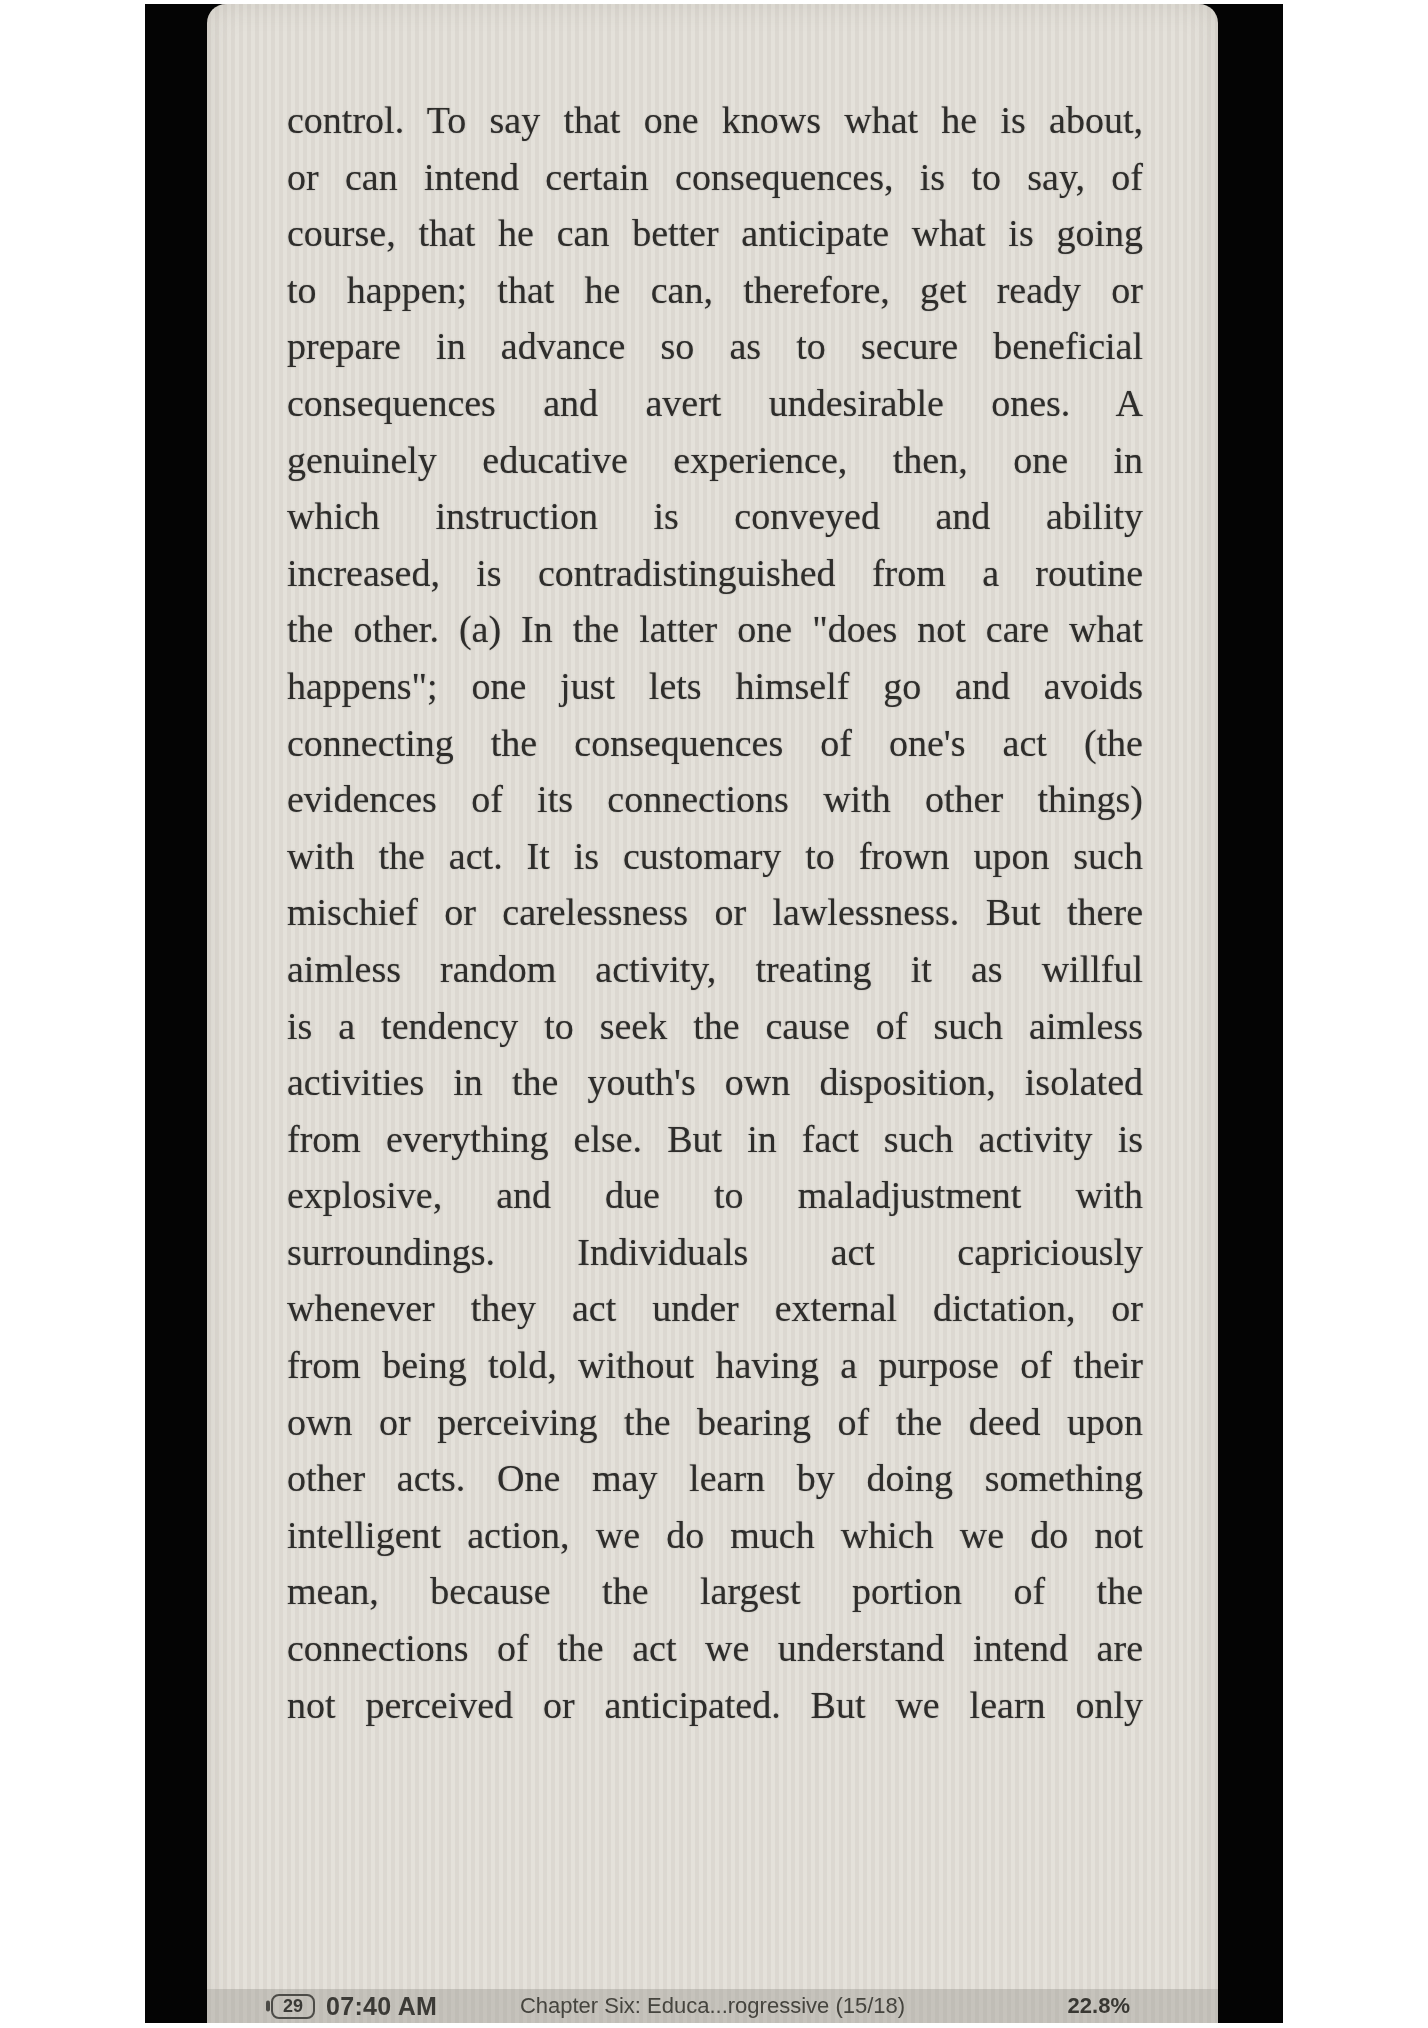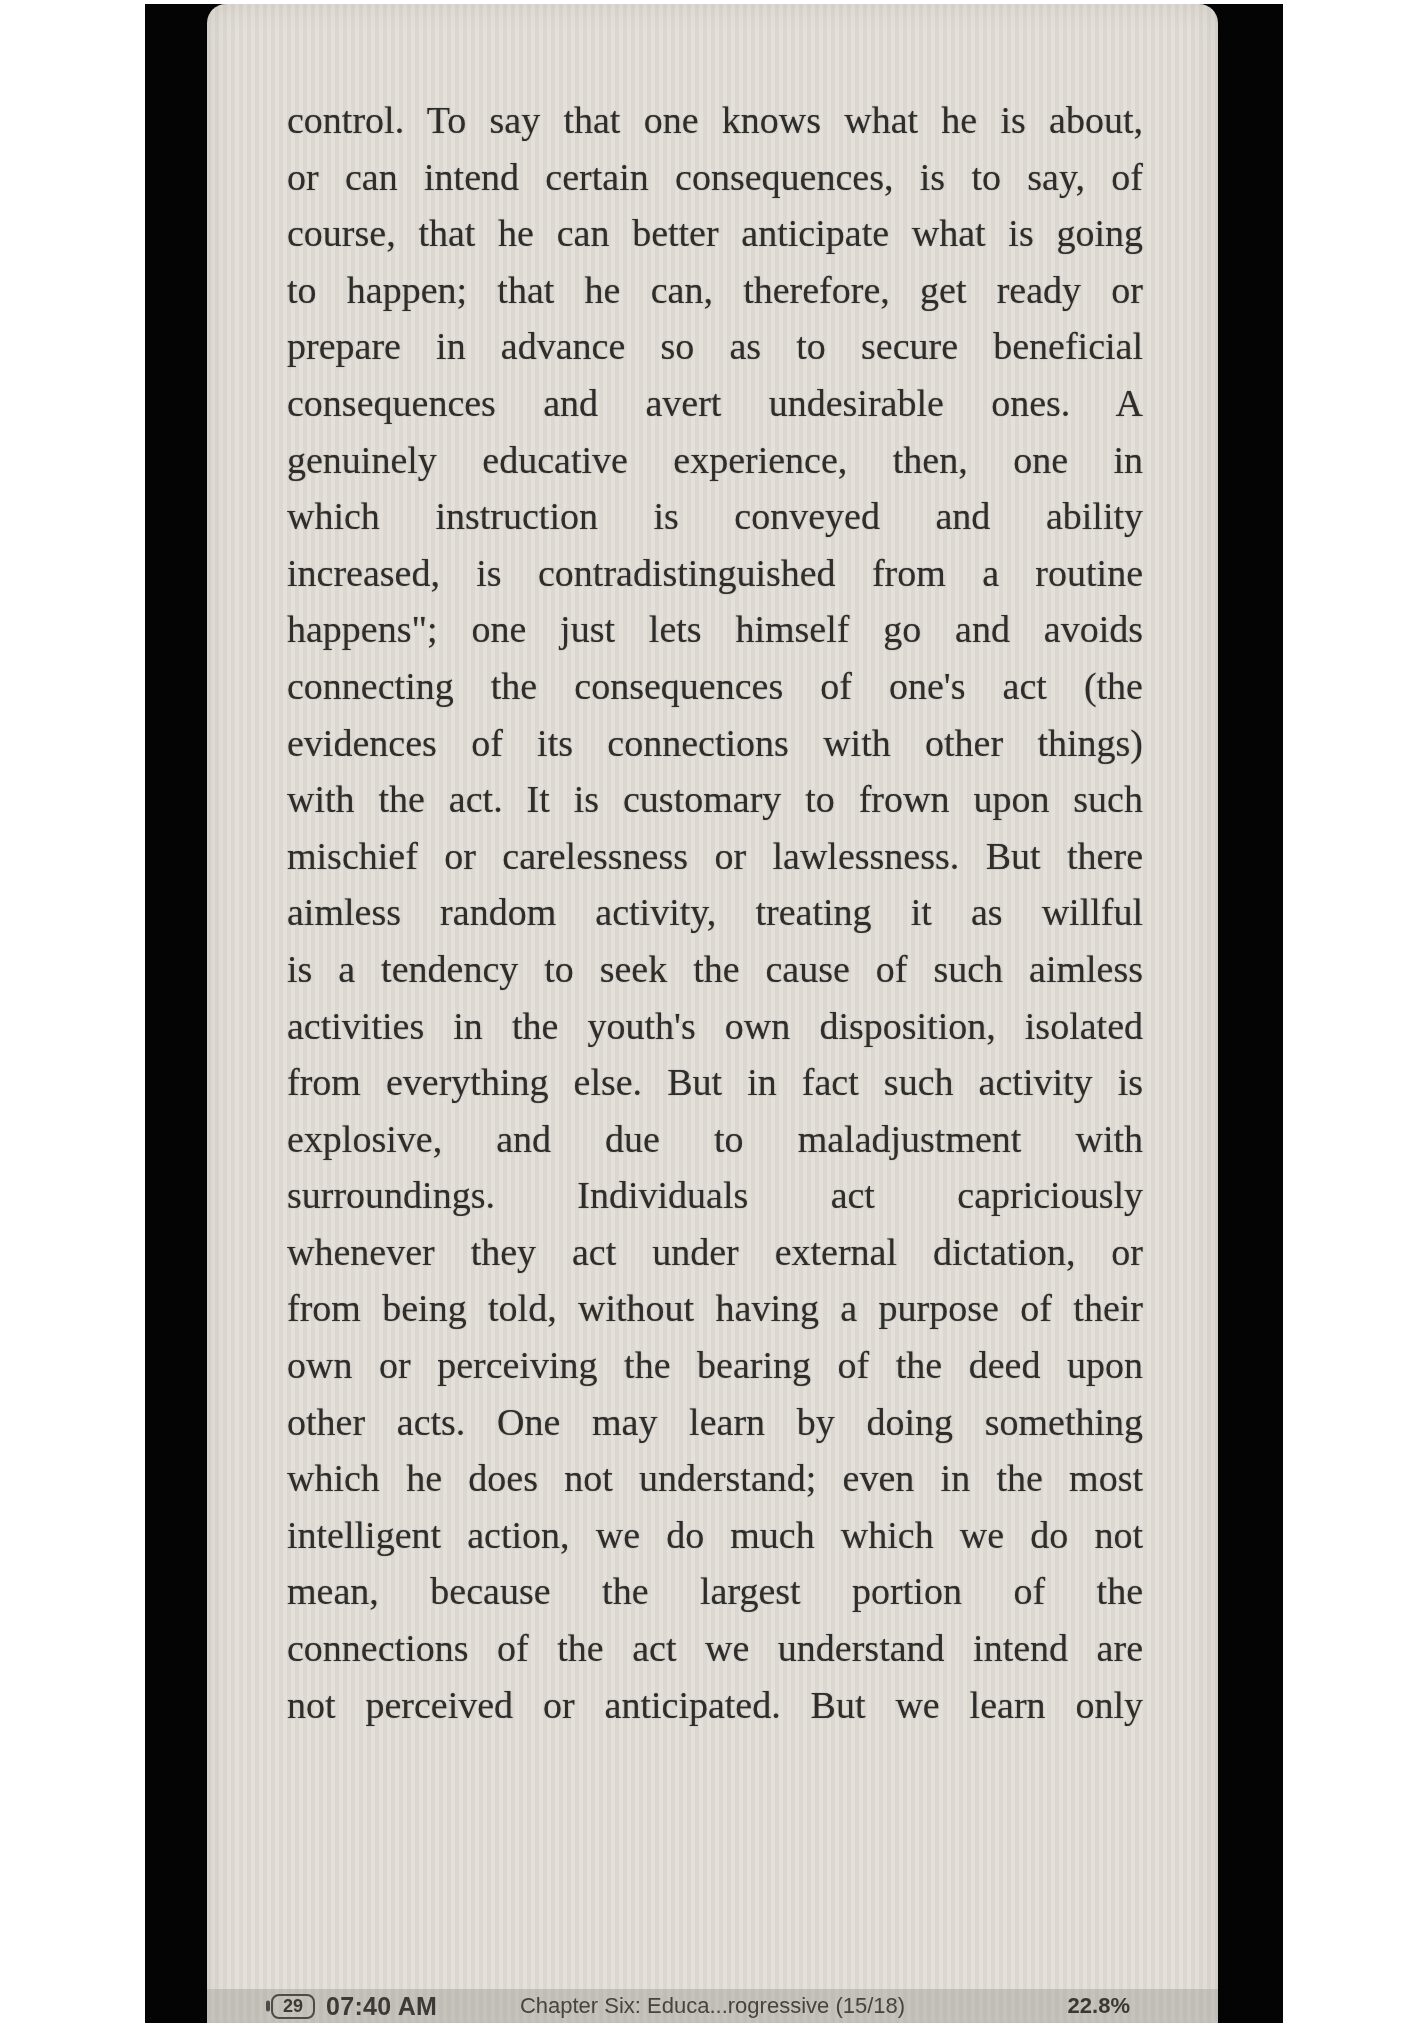--- a/index.html
+++ b/index.html
@@ -120,36 +120,36 @@
     <div class="text-area">
         <div class="line">control. To say that one knows what he is about,</div>
         <div class="line">or can intend certain consequences, is to say, of</div>
         <div class="line">course, that he can better anticipate what is going</div>
         <div class="line">to happen; that he can, therefore, get ready or</div>
         <div class="line">prepare in advance so as to secure beneficial</div>
         <div class="line">consequences and avert undesirable ones. A</div>
         <div class="line">genuinely educative experience, then, one in</div>
         <div class="line">which instruction is conveyed and ability</div>
         <div class="line">increased, is contradistinguished from a routine</div>
+        <div class="line">the other. (a) In the latter one "does not care what</div>
         <div class="line">happens"; one just lets himself go and avoids</div>
         <div class="line">connecting the consequences of one's act (the</div>
         <div class="line">evidences of its connections with other things)</div>
         <div class="line">with the act. It is customary to frown upon such</div>
         <div class="line">mischief or carelessness or lawlessness. But there</div>
         <div class="line">aimless random activity, treating it as willful</div>
         <div class="line">is a tendency to seek the cause of such aimless</div>
         <div class="line">activities in the youth's own disposition, isolated</div>
         <div class="line">from everything else. But in fact such activity is</div>
         <div class="line">explosive, and due to maladjustment with</div>
         <div class="line">surroundings. Individuals act capriciously</div>
         <div class="line">whenever they act under external dictation, or</div>
         <div class="line">from being told, without having a purpose of their</div>
         <div class="line">own or perceiving the bearing of the deed upon</div>
         <div class="line">other acts. One may learn by doing something</div>
-        <div class="line">which he does not understand; even in the most</div>
         <div class="line">intelligent action, we do much which we do not</div>
         <div class="line">mean, because the largest portion of the</div>
         <div class="line">connections of the act we understand intend are</div>
         <div class="line">not perceived or anticipated. But we learn only</div>
       </div>
 
     <div class="status-bar">
       <div class="status-left">
         <span class="battery">
           <span>29</span>

